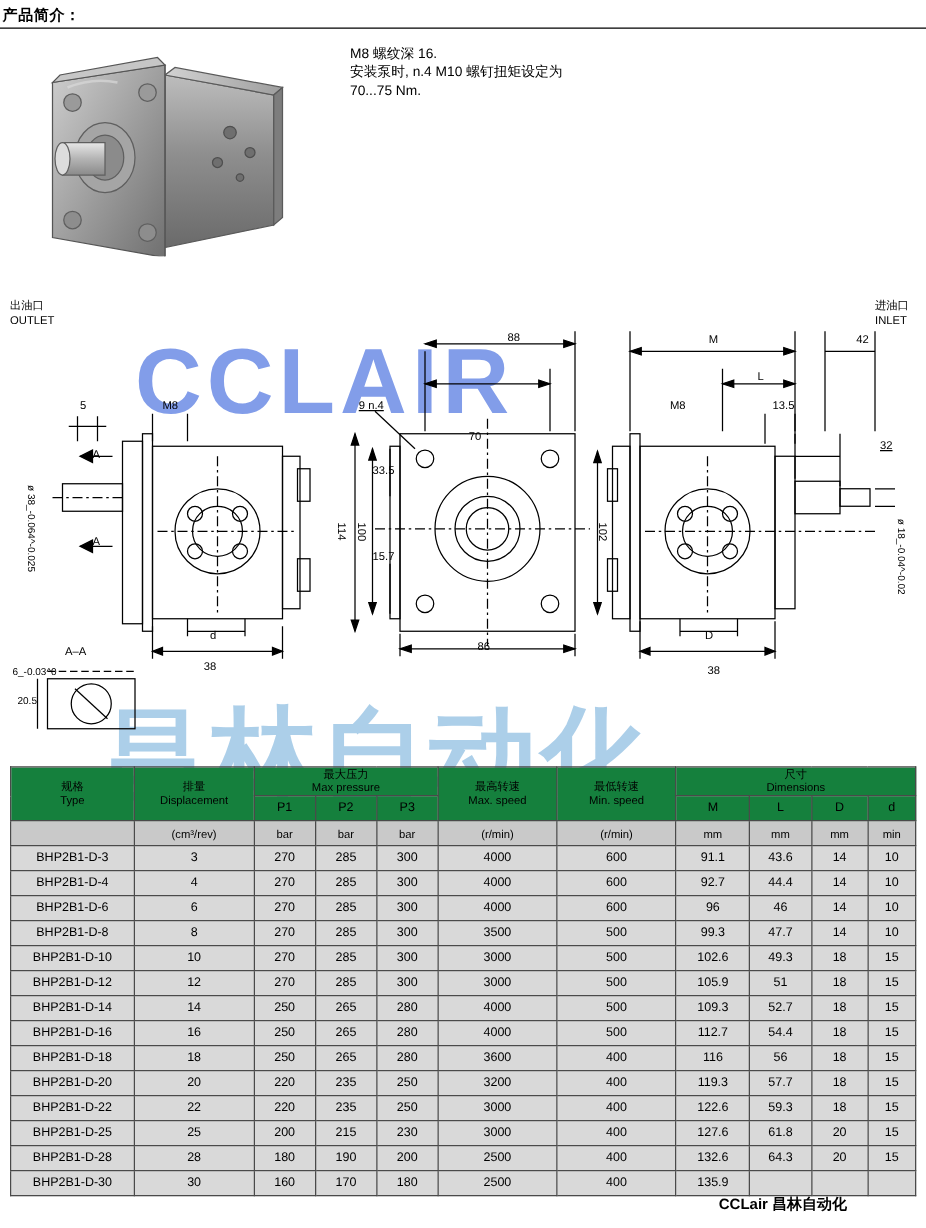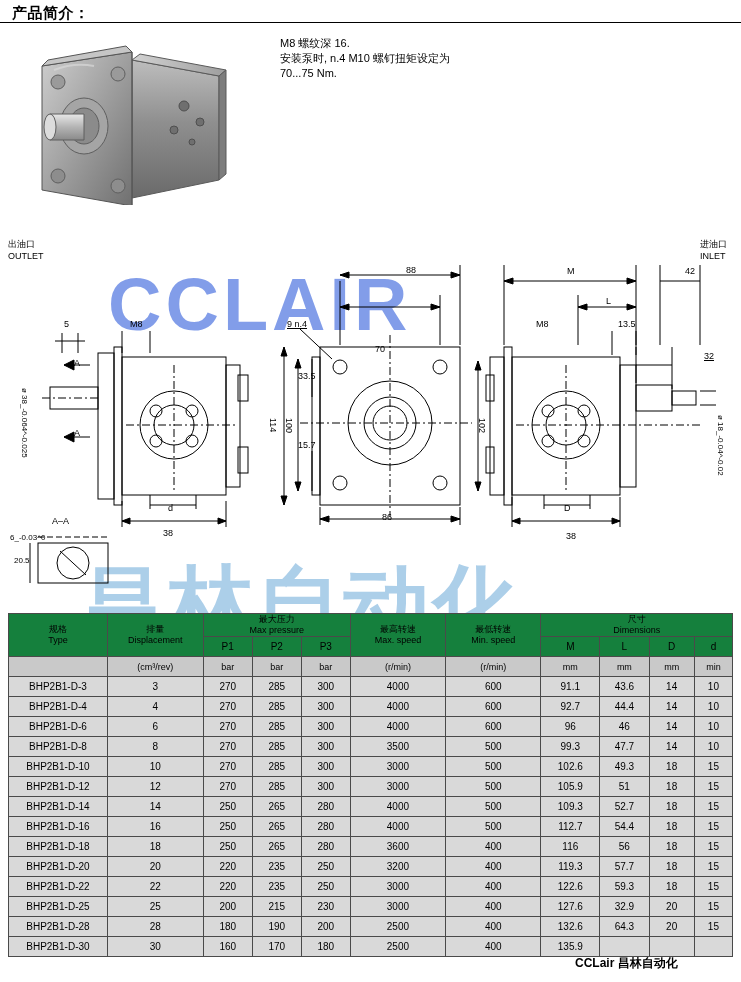--- a/index.html
+++ b/index.html
@@ -5,21 +5,21 @@
   html,body{margin:0;padding:0;}
   body{
     width:741px;height:982px;background:#ffffff;
     font-family:"Liberation Sans", sans-serif;
     color:#000;position:relative;overflow:hidden;
   }
   .page{position:relative;width:741px;height:982px;}
 
   
   .intro-title{
-    position:absolute;left:12px;top:4px;font-size:15px;font-weight:bold;letter-spacing:.5px;
+    position:absolute;left:2px;top:4px;font-size:12px;font-weight:bold;letter-spacing:.5px;
   }
   .hdr-rule{position:absolute;left:0;top:22px;width:741px;height:1px;background:#000;}
 
   
   .photo{
     position:absolute;left:14px;top:30px;width:230px;height:175px;
   }
   .photo svg{display:block;}
 
   
@@ -512,21 +512,21 @@
       </tr>
       <tr>
         <td>BHP2B1-D-25</td>
         <td>25</td>
         <td>200</td>
         <td>215</td>
         <td>230</td>
         <td>3000</td>
         <td>400</td>
         <td>127.6</td>
-        <td>32.9</td>
+        <td>61.8</td>
         <td>20</td>
         <td>15</td>
       </tr>
       <tr>
         <td>BHP2B1-D-28</td>
         <td>28</td>
         <td>180</td>
         <td>190</td>
         <td>200</td>
         <td>2500</td>

